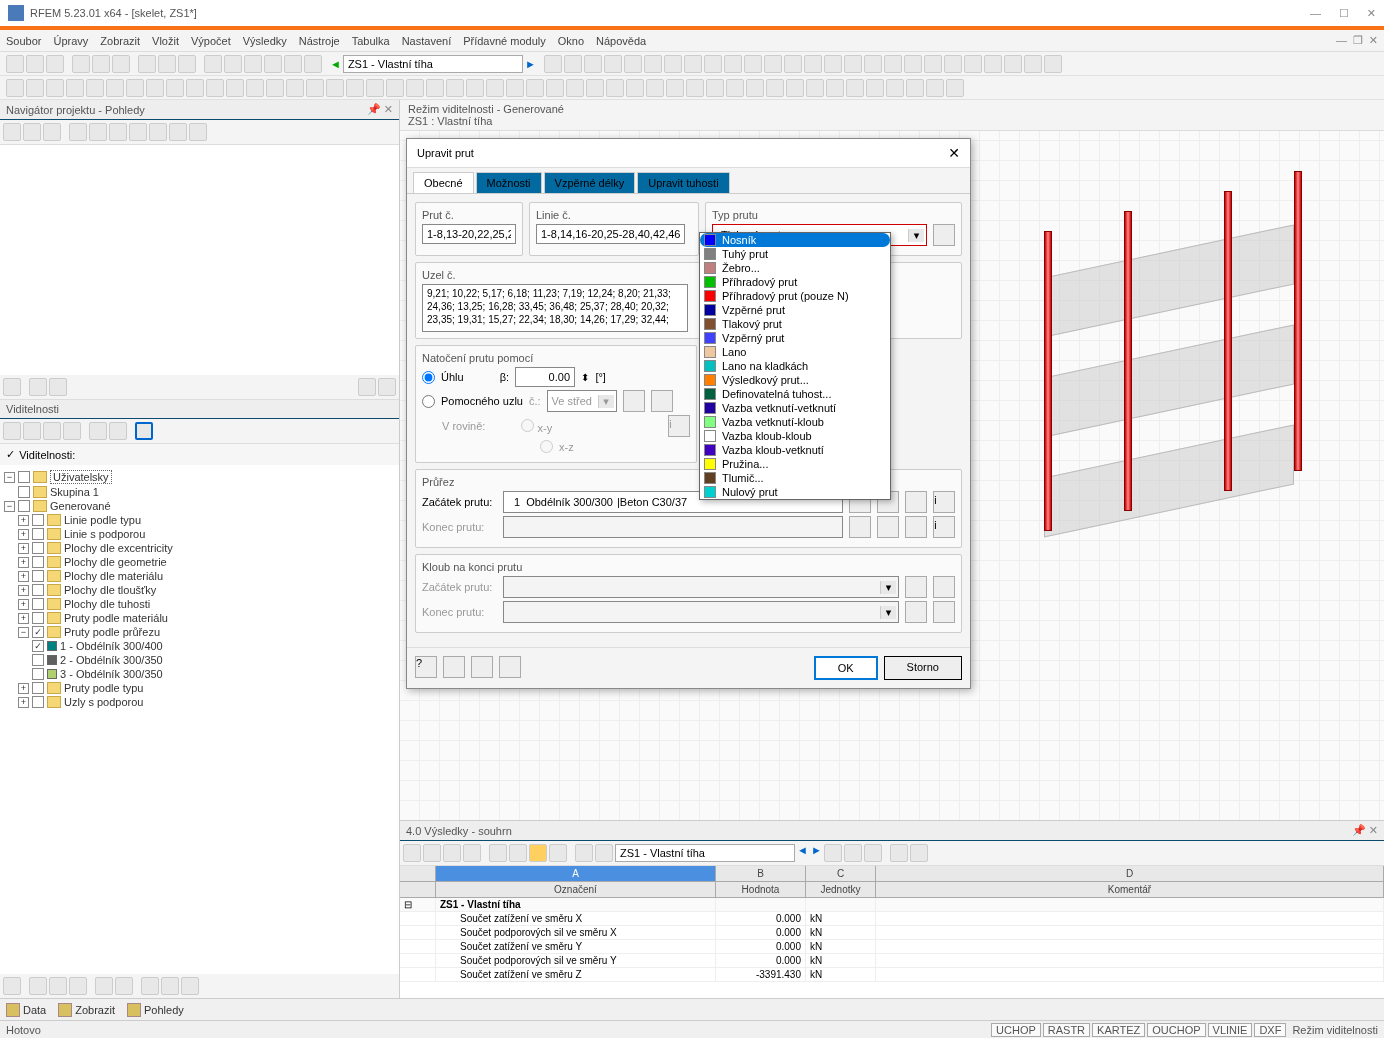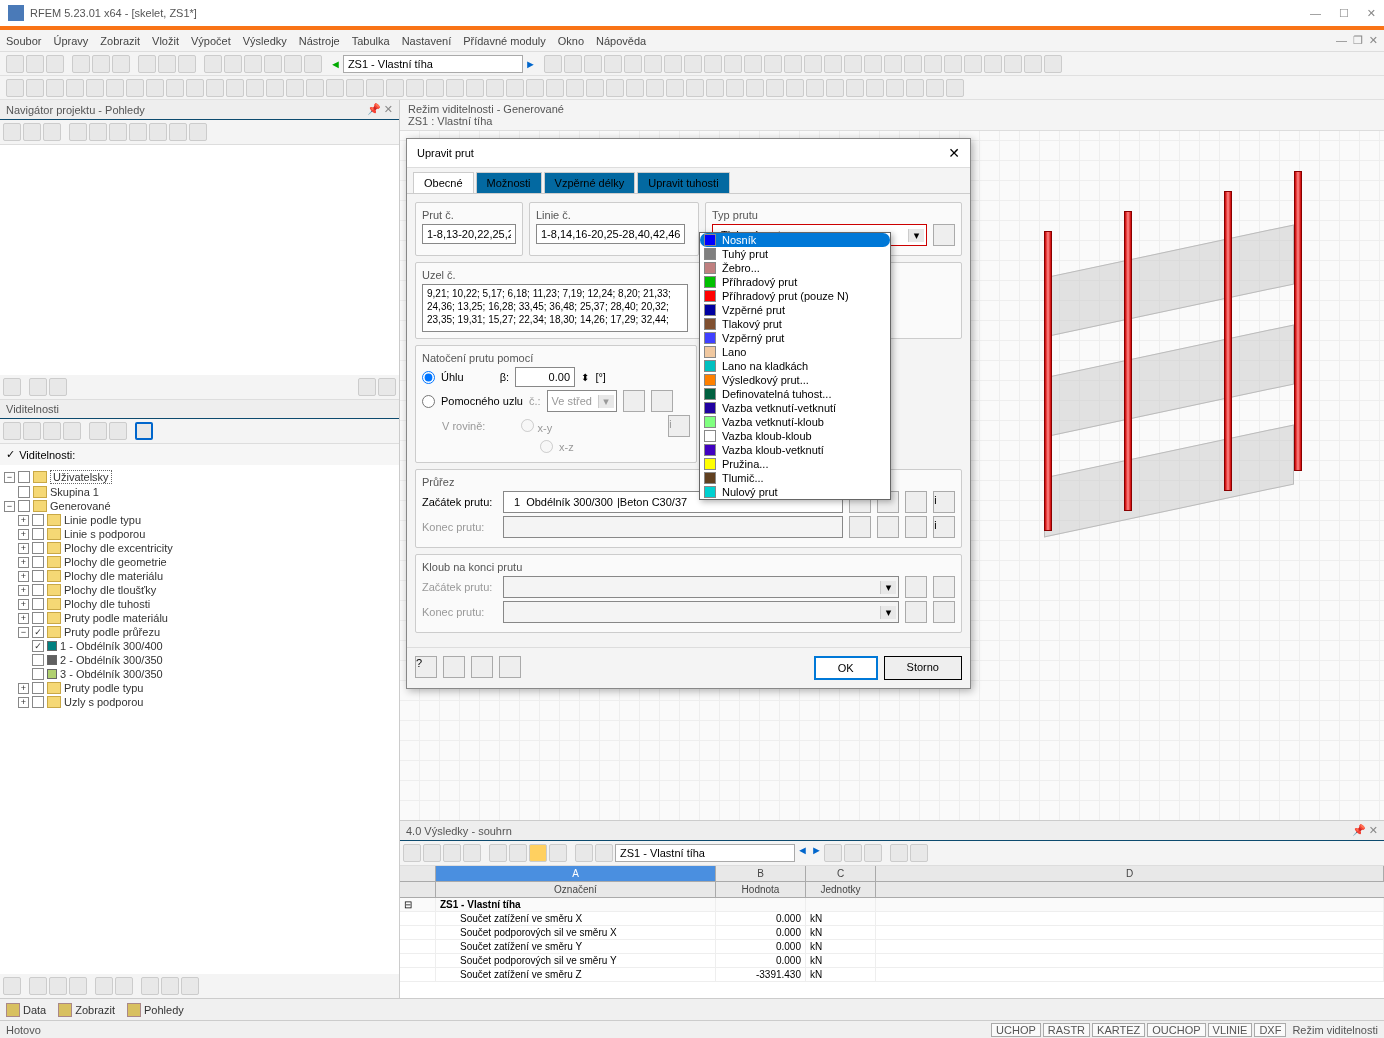--- a/index.html
+++ b/index.html
@@ -432,20 +432,21 @@
           <div class="cell" style="width:280px;background:#4a8fe0;color:#fff">A</div>
           <div class="cell" style="width:90px">B</div>
           <div class="cell" style="width:70px">C</div>
           <div class="cell" style="flex:1">D</div>
         </div>
         <div class="gridhdr">
           <div class="cell" style="width:36px"></div>
           <div class="cell" style="width:280px">Označení</div>
           <div class="cell" style="width:90px">Hodnota</div>
           <div class="cell" style="width:70px">Jednotky</div>
+          <div class="cell" style="flex:1">Komentář</div>
         </div>
         <div class="gridrow" style="background:#fafafa">
           <div class="cell" style="width:36px">⊟</div>
           <div class="cell" style="width:280px;font-weight:bold">ZS1 - Vlastní tíha</div>
           <div class="cell" style="width:90px"></div>
             <div class="cell" style="width:70px"></div>
             <div class="cell" style="flex:1"></div>
         </div>
         <div id="gridrows">
             <div class="gridrow">

